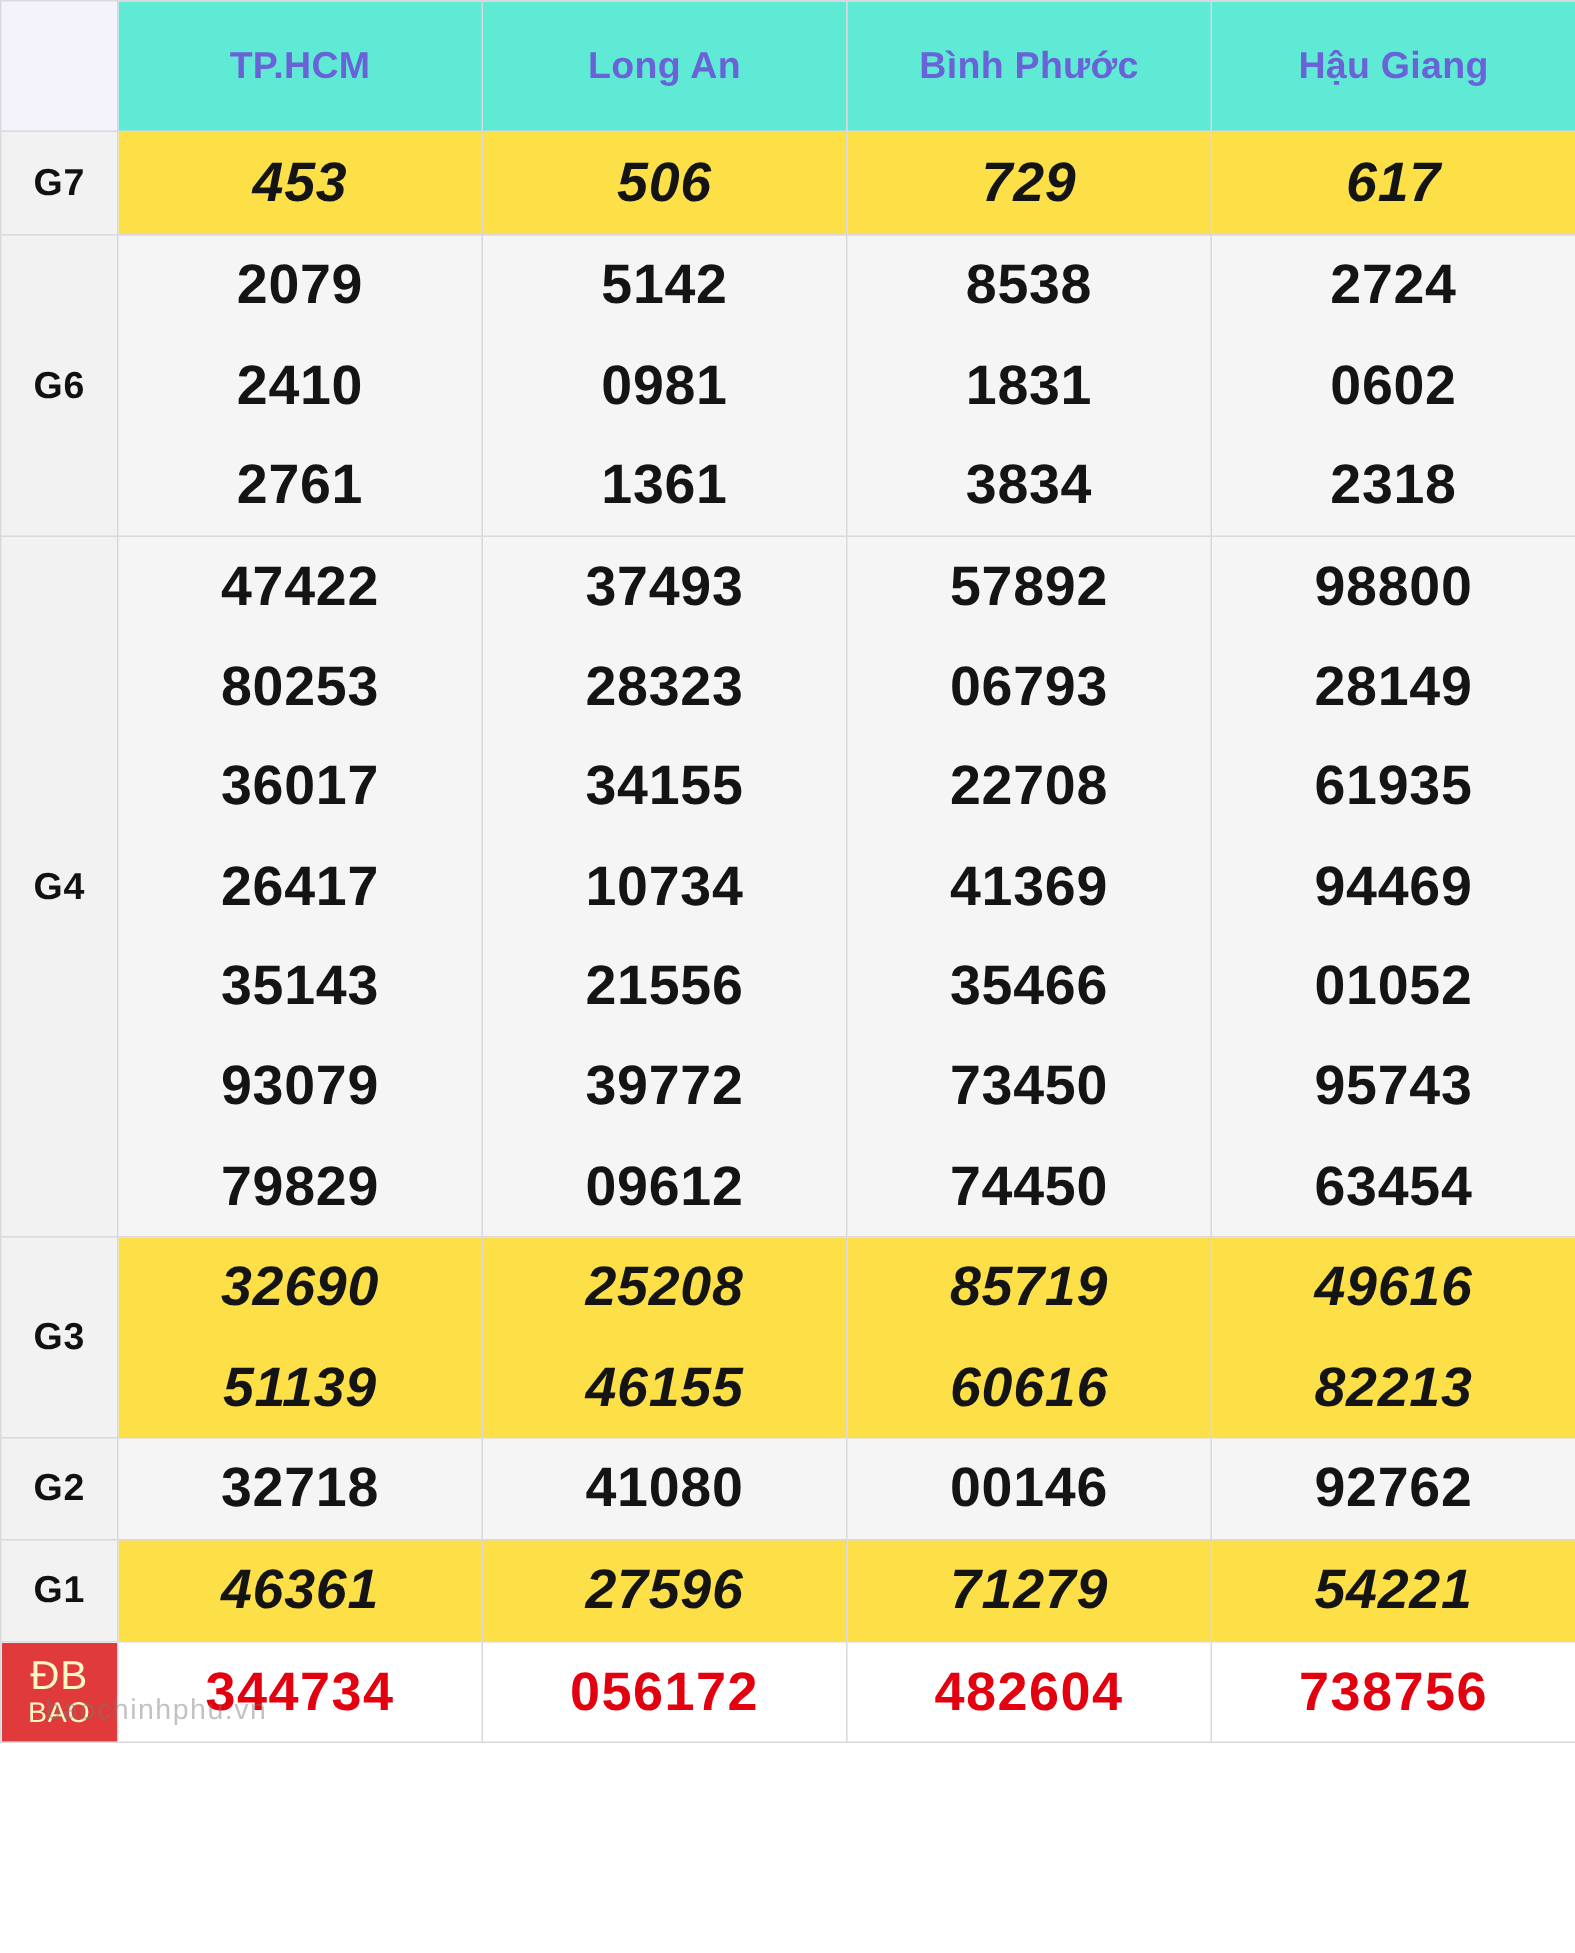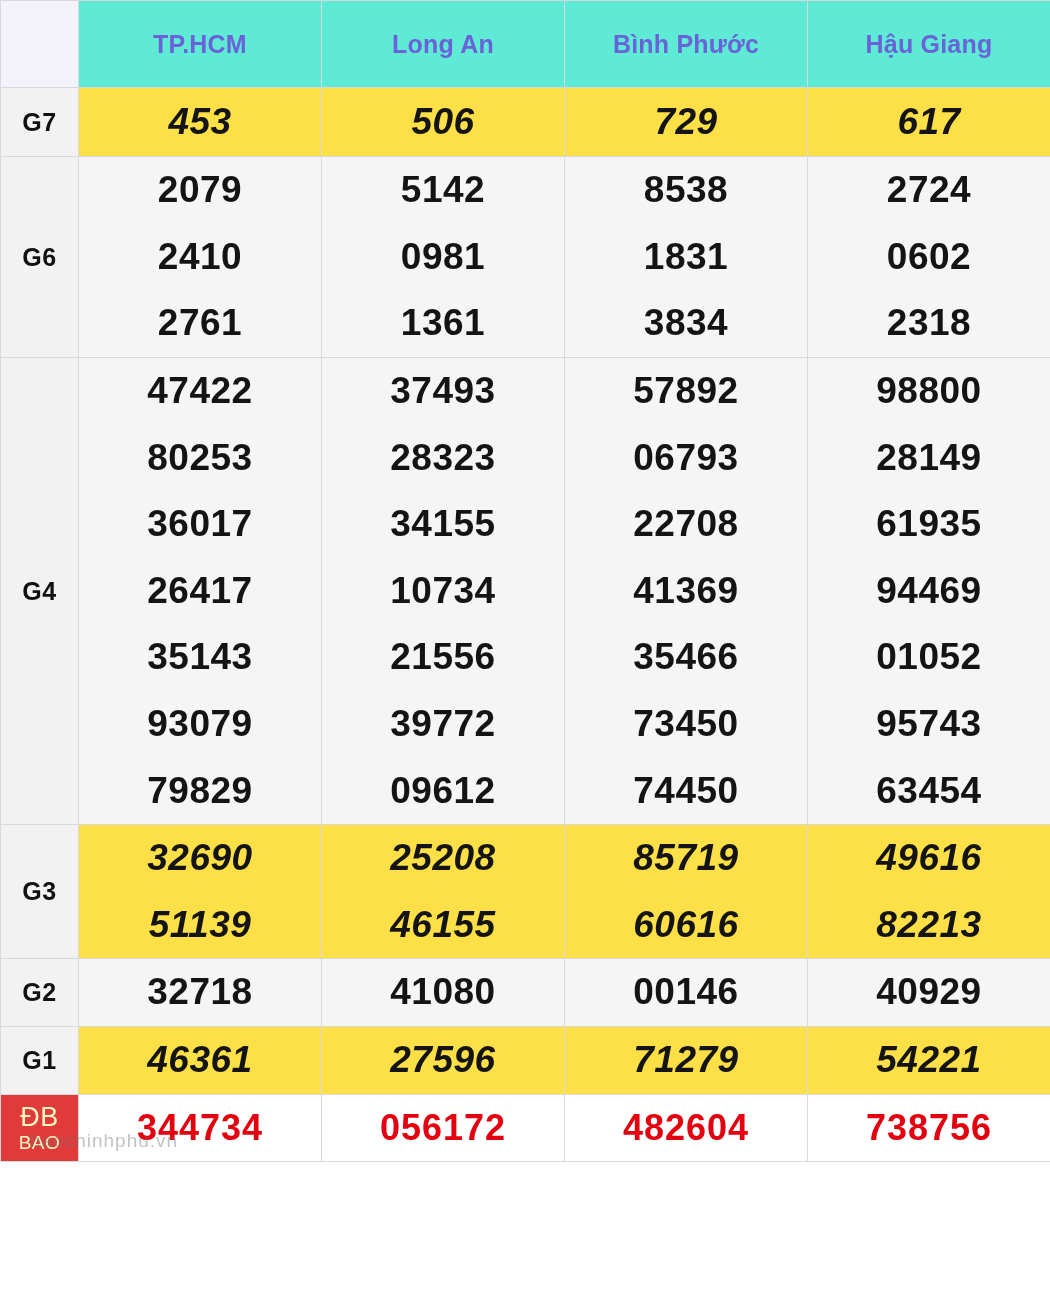--- a/index.html
+++ b/index.html
@@ -288,21 +288,21 @@
               <span>41080</span>
             </div>
           </td>
       <td class="cell">
             <div class="stack">
               <span>00146</span>
             </div>
           </td>
       <td class="cell">
             <div class="stack">
-              <span>40929</span>
+              <span>92762</span>
             </div>
           </td>
     </tr>
 
     <tr class="plain h-g1">
       <td class="rowlabel">G1</td>
       <td class="cell">
             <div class="stack">
               <span>46361</span>
             </div>

